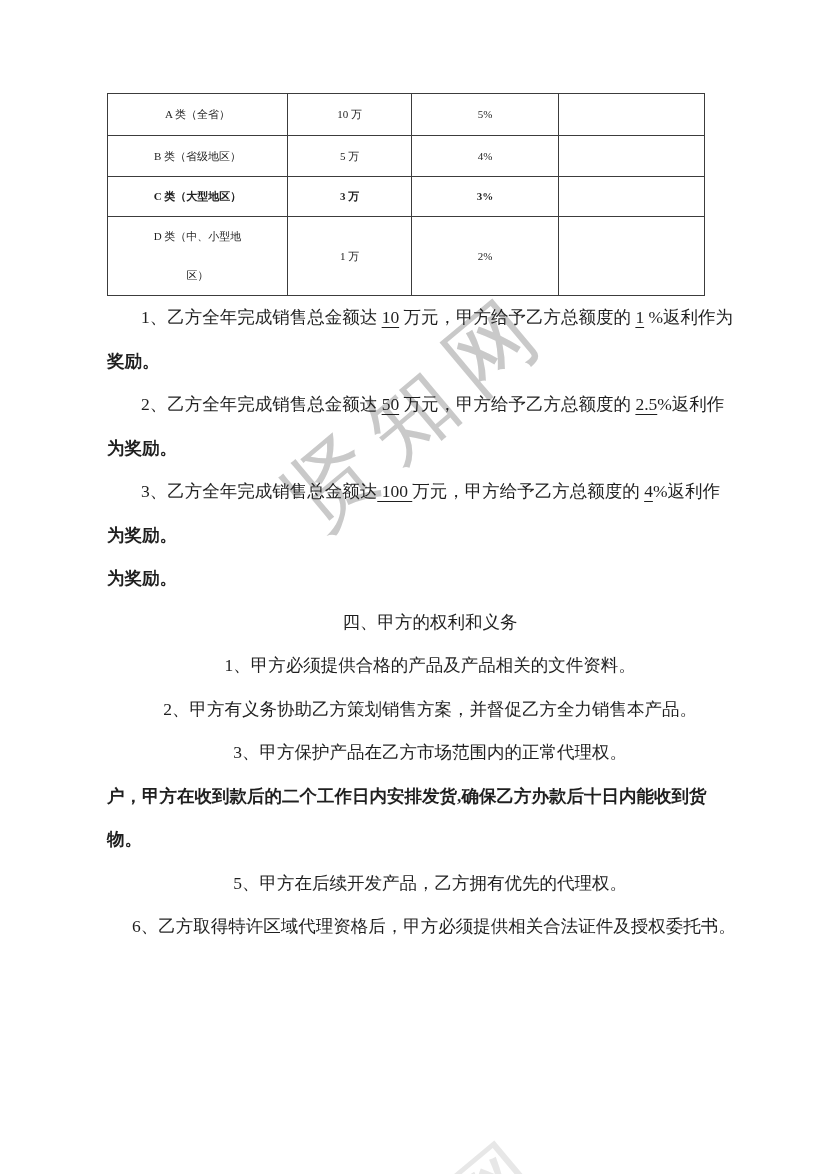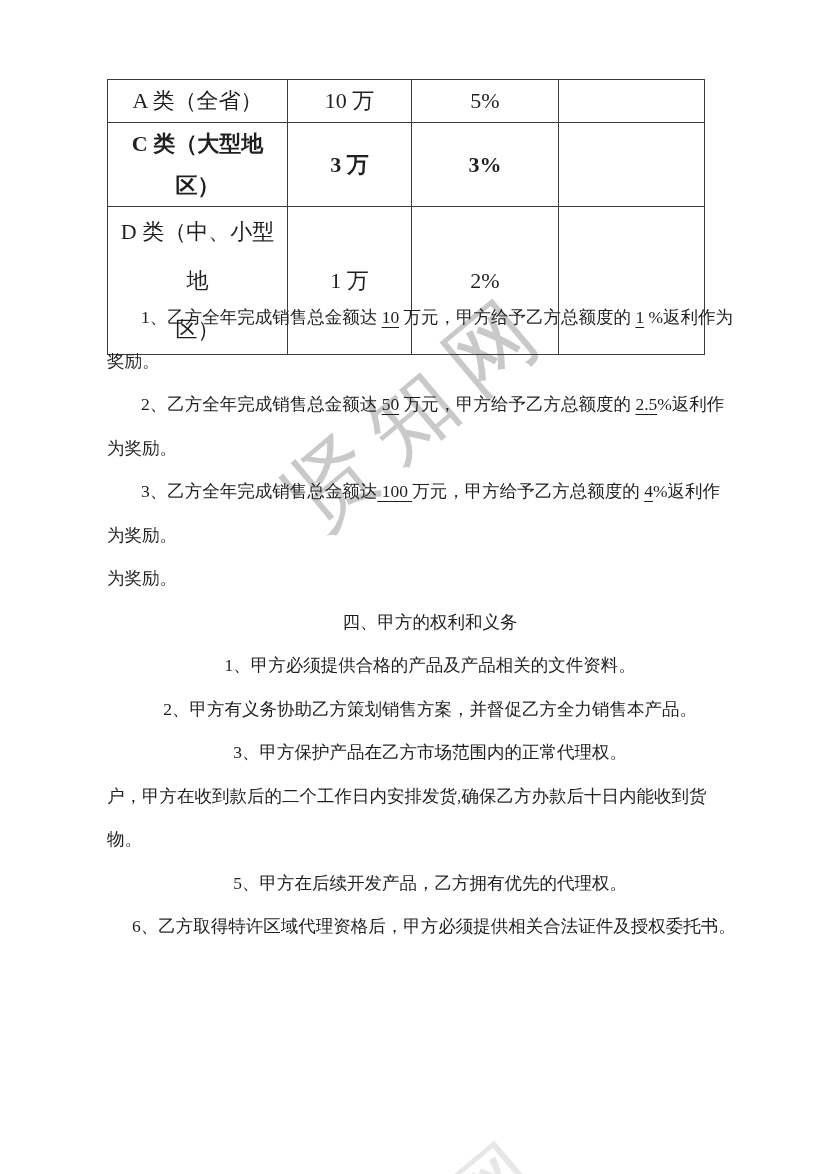--- a/index.html
+++ b/index.html
@@ -25,57 +25,57 @@
     user-select: none;
     z-index: 0;
   }
   .wm-main { left: 418px; top: 410px; opacity: 0.72; }
   .wm-bottom { left: 420px; top: 1252px; opacity: 0.32; }
 
   
   .rate-table {
     position: absolute;
     left: 107px;
-    top: 79px;
+    top: 93px;
     border-collapse: collapse;
     table-layout: fixed;
     z-index: 1;
-    font-size: 22px;
+    font-size: 11px;
     padding-left: 13px;
   }
   .rate-table td {
     border: 1px solid #3c3c3c;
     text-align: center;
     vertical-align: middle;
     padding: 0 4px;
     white-space: pre-line;
     line-height: 1.9;
   }
   .rate-table .c1 { width: 180px; }
   .rate-table .c2 { width: 124px; }
   .rate-table .c3 { width: 147px; }
   .rate-table .c4 { width: 146px; }
   .rate-table tr.r1 { height: 42px; }
   .rate-table tr.r2 { height: 41px; }
   .rate-table tr.r3 { height: 40px; font-weight: bold; }
   .rate-table tr.r4 { height: 76px; }
-  .rate-table tr.r4 td.cell-cat { line-height: 49px; }
+  .rate-table tr.r4 td.cell-cat { line-height: 39px; }
 
   
   .doc-body {
     position: absolute;
     left: 107px;
     top: 296px;
     width: 612px;
     z-index: 1;
     font-size: 17.5px;
     line-height: 43.5px;
   }
   .doc-line { white-space: nowrap; }
-  .ind-none { padding-left: 0; }
+  .ind-none { padding-left: 0; font-weight: bold; }
   .ind-std  { padding-left: 34px; text-align: center; }
   .ind-six  { padding-left: 25px; }
   .ind-deep { padding-left: 61px; }
   .u {
     text-decoration: underline;
     text-underline-offset: 4px;
     text-decoration-thickness: 1px;
   }
 </style>
 </head>
@@ -92,20 +92,26 @@
       <col class="c1">
         <col class="c2">
         <col class="c3">
         <col class="c4">
     </colgroup>
     <tbody id="rate-table-body">
         <tr class="r1">
       <td class="cell-cat">A 类（全省）</td>
       <td class="cell-amount">10 万</td>
       <td class="cell-rate">5%</td>
+      <td class="cell-note"></td>
+    </tr>
+        <tr class="r2">
+      <td class="cell-cat">B 类（省级地区）</td>
+      <td class="cell-amount">5 万</td>
+      <td class="cell-rate">4%</td>
       <td class="cell-note"></td>
     </tr>
         <tr class="r3">
       <td class="cell-cat">C 类（大型地区）</td>
       <td class="cell-amount">3 万</td>
       <td class="cell-rate">3%</td>
       <td class="cell-note"></td>
     </tr>
         <tr class="r4">
       <td class="cell-cat">D 类（中、小型地

